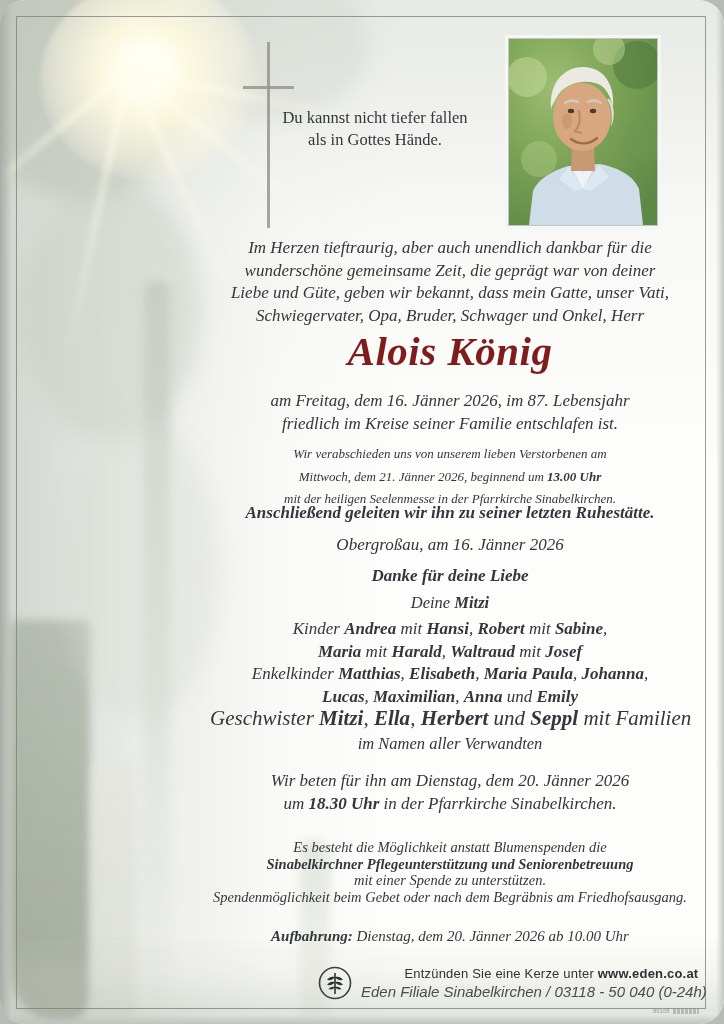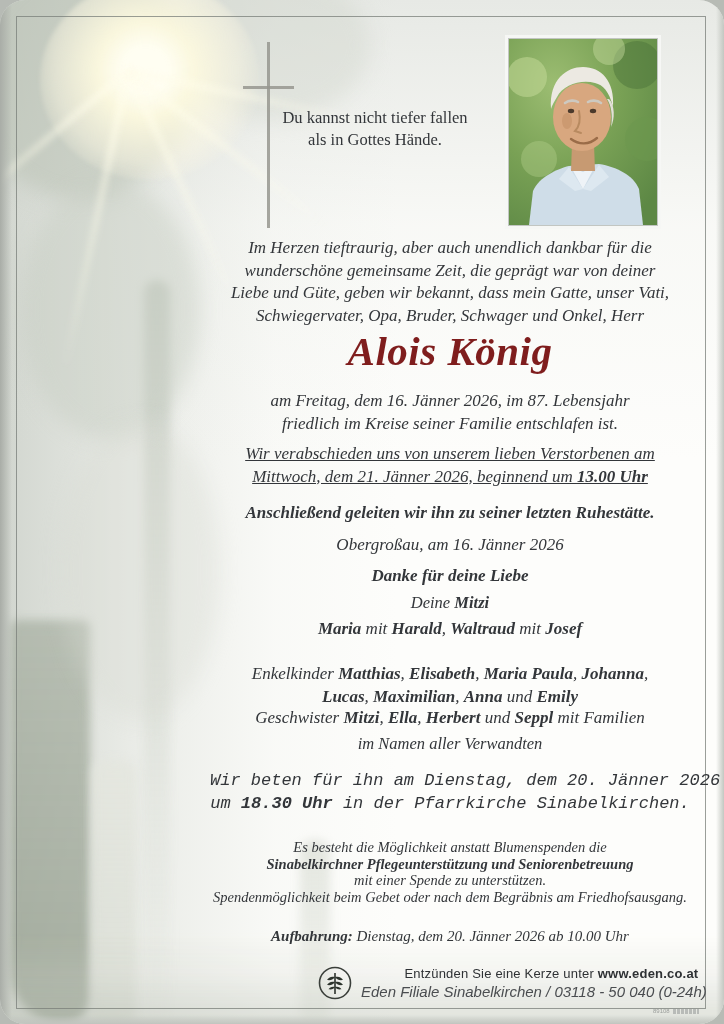--- a/index.html
+++ b/index.html
@@ -34,30 +34,30 @@
   .photo svg{display:block;}
   
   .tb{position:absolute;text-align:center;}
   .line{white-space:nowrap;}
   .b{font-weight:bold;}
   .quote{left:235px;top:107px;width:280px;font-size:16.5px;line-height:22px;font-style:normal;}
   .it{font-style:italic;}
   .intro{left:210px;top:237px;width:480px;font-size:17px;line-height:22.5px;}
   .name{left:210px;top:326px;width:480px;font-size:41px;line-height:50px;font-weight:bold;font-style:italic;color:#7f1d1d;letter-spacing:.5px;}
   .passing{left:210px;top:390px;width:480px;font-size:17px;line-height:22.5px;}
-  .farewell{left:210px;top:443px;width:480px;font-size:17px;line-height:22.5px;text-decoration:underline;}
+  .farewell{left:210px;top:443px;width:480px;font-size:13px;line-height:22.5px;}
   .anschl{left:210px;top:502px;width:480px;font-size:17px;line-height:22px;font-weight:bold;}
   .ortdatum{left:210px;top:534px;width:480px;font-size:17px;line-height:22px;}
   .danke{left:210px;top:565px;width:480px;font-size:17px;line-height:22px;font-weight:bold;}
   .mitzi{left:210px;top:592px;width:480px;font-size:16.5px;line-height:22px;}
   .kinder{left:210px;top:618px;width:480px;font-size:17px;line-height:22.5px;}
   .enkel{left:210px;top:663px;width:480px;font-size:17px;line-height:22.5px;}
-  .geschwister{left:210px;top:707px;width:480px;font-size:17px;line-height:22px;}
+  .geschwister{left:210px;top:707px;width:480px;font-size:21px;line-height:22px;}
   .imnamen{left:210px;top:733px;width:480px;font-size:16.5px;line-height:22px;}
-  .beten{left:210px;top:770px;width:480px;font-size:17px;line-height:22.5px;font-family:Liberation Mono, monospace;}
+  .beten{left:210px;top:770px;width:480px;font-size:17px;line-height:22.5px;}
   .spenden{left:150px;top:839px;width:600px;font-size:14.5px;line-height:16.5px;}
   .aufbahrung{left:210px;top:926px;width:480px;font-size:15px;line-height:20px;}
   
   .footer{position:absolute;left:318px;top:966px;display:flex;align-items:center;gap:9px;
           font-family:"Liberation Sans","DejaVu Sans",sans-serif;}
   .eden-logo{width:34px;height:34px;flex:0 0 auto;}
   .footer-text{text-align:center;}
   .footer-main{font-size:13px;color:#2e3134;letter-spacing:.2px;margin-left:35px;}
   .footer-sub{font-size:15px;font-style:italic;color:#4a4d50;margin-top:2px;}
   .tiny-print{position:absolute;left:653px;top:1008px;font-family:"Liberation Sans",sans-serif;
@@ -145,34 +145,36 @@
       <div class="line"><span>Schwiegervater, Opa, Bruder, Schwager und Onkel, Herr</span></div>
     </div>
   <div class="tb name">Alois König</div>
   <div class="tb passing it">
       <div class="line"><span>am Freitag, dem 16. Jänner 2026, im 87. Lebensjahr</span></div>
       <div class="line"><span>friedlich im Kreise seiner Familie entschlafen ist.</span></div>
     </div>
   <div class="tb farewell it">
       <div class="line"><span>Wir verabschieden uns von unserem lieben Verstorbenen am</span></div>
       <div class="line"><span>Mittwoch, dem 21. Jänner 2026, beginnend um </span><span class="b">13.00 Uhr</span></div>
+      <div class="line"><span>mit der heiligen Seelenmesse in der Pfarrkirche Sinabelkirchen.</span></div>
     </div>
   <div class="tb anschl it">
       <div class="line"><span>Anschließend geleiten wir ihn zu seiner letzten Ruhestätte.</span></div>
     </div>
   <div class="tb ortdatum it">
       <div class="line"><span>Obergroßau, am 16. Jänner 2026</span></div>
     </div>
   <div class="tb danke it">
       <div class="line"><span class="b">Danke für deine Liebe</span></div>
     </div>
   <div class="tb mitzi it">
       <div class="line"><span>Deine </span><span class="b">Mitzi</span></div>
     </div>
   <div class="tb kinder it">
+      <div class="line"><span>Kinder </span><span class="b">Andrea</span><span> mit </span><span class="b">Hansi</span><span>, </span><span class="b">Robert</span><span> mit </span><span class="b">Sabine</span><span>,</span></div>
       <div class="line"><span class="b">Maria</span><span> mit </span><span class="b">Harald</span><span>, </span><span class="b">Waltraud</span><span> mit </span><span class="b">Josef</span></div>
     </div>
   <div class="tb enkel it">
       <div class="line"><span>Enkelkinder </span><span class="b">Matthias</span><span>, </span><span class="b">Elisabeth</span><span>, </span><span class="b">Maria Paula</span><span>, </span><span class="b">Johanna</span><span>,</span></div>
       <div class="line"><span class="b">Lucas</span><span>, </span><span class="b">Maximilian</span><span>, </span><span class="b">Anna</span><span> und </span><span class="b">Emily</span></div>
     </div>
   <div class="tb geschwister it">
       <div class="line"><span>Geschwister </span><span class="b">Mitzi</span><span>, </span><span class="b">Ella</span><span>, </span><span class="b">Herbert</span><span> und </span><span class="b">Seppl</span><span> mit Familien</span></div>
     </div>
   <div class="tb imnamen it">

